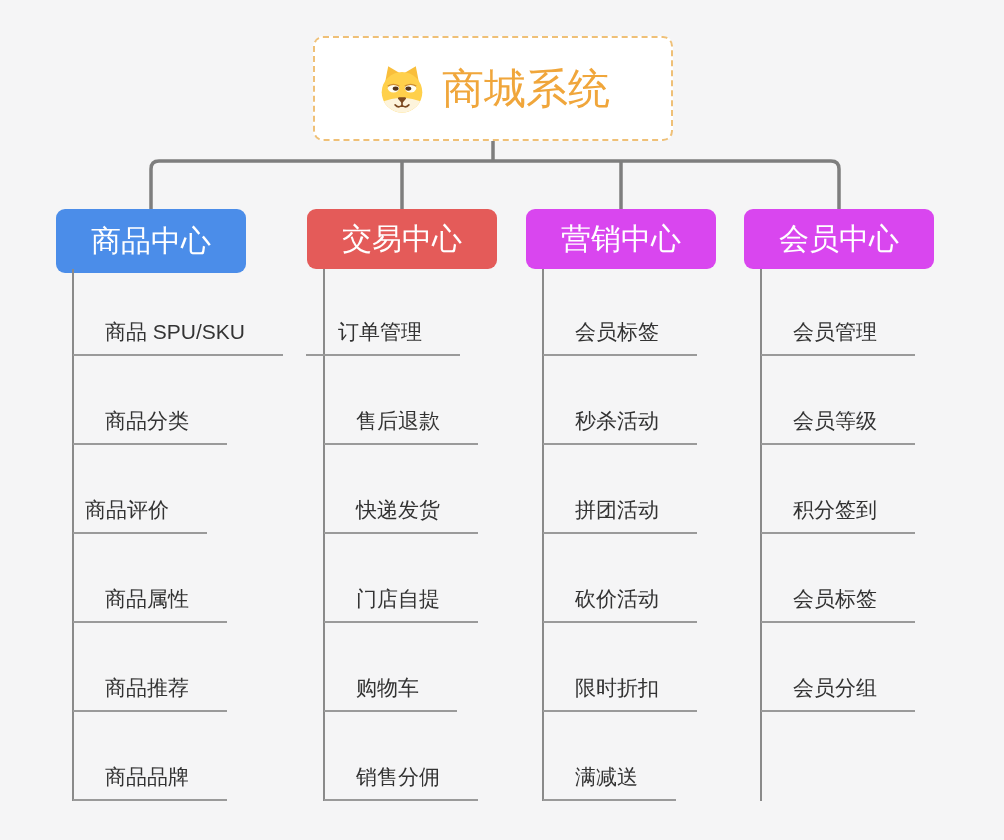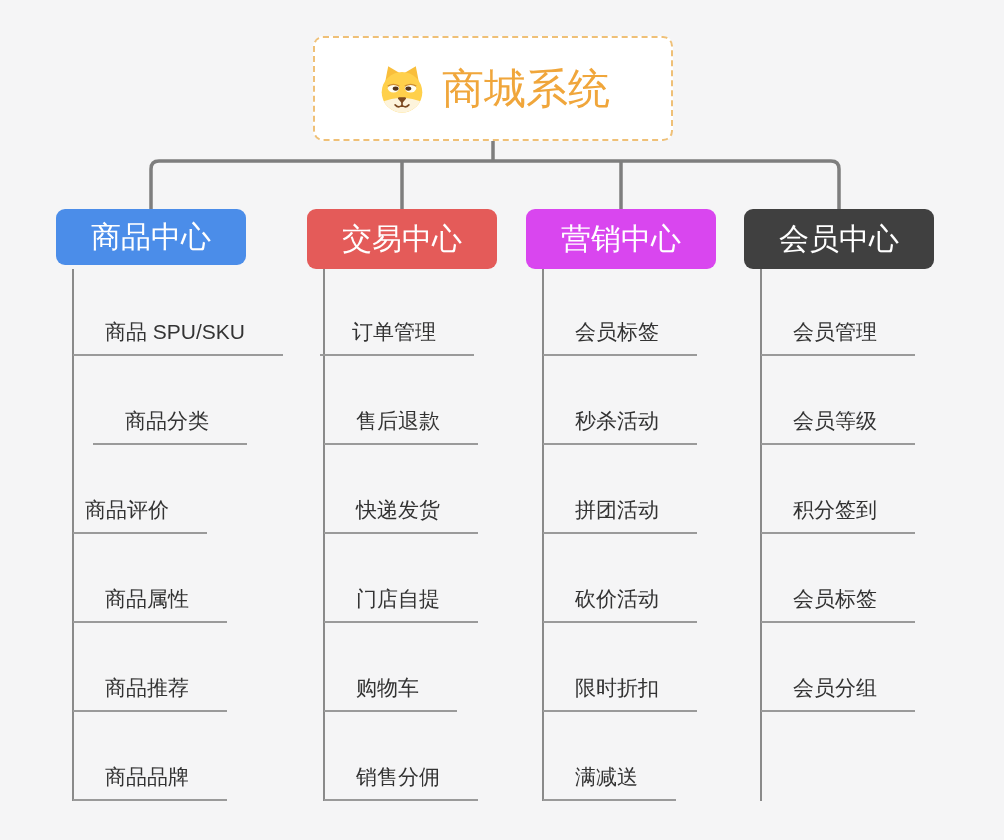--- a/index.html
+++ b/index.html
@@ -110,44 +110,44 @@
         <ellipse cx="24.2" cy="31.5" rx="3.6" ry="2.5" fill="#54351b"></ellipse>
         <ellipse cx="39.8" cy="31.5" rx="3.6" ry="2.5" fill="#54351b"></ellipse>
         <path d="M28.5 42 h7 a1.5 1.5 0 0 1 1.2 2.4 l-3.5 4 a1.6 1.6 0 0 1 -2.4 0 l-3.5 -4 a1.5 1.5 0 0 1 1.2 -2.4 Z" fill="#7c4a21"></path>
         <path d="M32 47 v4.5" stroke="#7c4a21" stroke-width="2" fill="none" stroke-linecap="round"></path>
         <path d="M23.5 51.5 q4.2 4.5 8.5 0.5 q4.3 4 8.5 -0.5" stroke="#7c4a21" stroke-width="2" fill="none" stroke-linecap="round"></path>
       </svg>
     </span>
     <span class="root-title">商城系统</span>
   </div>
 
-<div class="branch-node" style="left: 56px; top: 209px; width: 190px; height: 56px; background: rgb(75, 141, 233);">商品中心</div>
+<div class="branch-node" style="left: 56px; top: 209px; width: 190px; height: 64px; background: rgb(75, 141, 233);">商品中心</div>
     <div class="trunk" style="left: 72px; top: 269px; height: 532px;"></div>
     <div class="leaf" style="left: 73px; top: 317px;">商品 SPU/SKU</div>
-    <div class="leaf" style="left: 73px; top: 406px; margin-left: 20px;">商品分类</div>
+    <div class="leaf" style="left: 73px; top: 406px;">商品分类</div>
     <div class="leaf" style="left: 73px; top: 495px; padding-left: 12px;">商品评价</div>
     <div class="leaf" style="left: 73px; top: 584px;">商品属性</div>
     <div class="leaf" style="left: 73px; top: 673px;">商品推荐</div>
     <div class="leaf" style="left: 73px; top: 762px;">商品品牌</div>
     <div class="branch-node" style="left: 307px; top: 209px; width: 190px; height: 60px; background: rgb(228, 91, 89);">交易中心</div>
     <div class="trunk" style="left: 323px; top: 269px; height: 532px;"></div>
-    <div class="leaf" style="left: 320px; top: 317px;">订单管理</div>
+    <div class="leaf" style="left: 306px; top: 317px;">订单管理</div>
     <div class="leaf" style="left: 324px; top: 406px;">售后退款</div>
     <div class="leaf" style="left: 324px; top: 495px;">快递发货</div>
     <div class="leaf" style="left: 324px; top: 584px;">门店自提</div>
     <div class="leaf" style="left: 324px; top: 673px;">购物车</div>
     <div class="leaf" style="left: 324px; top: 762px;">销售分佣</div>
     <div class="branch-node" style="left: 526px; top: 209px; width: 190px; height: 60px; background: #d946ef;">营销中心</div>
     <div class="trunk" style="left: 542px; top: 269px; height: 532px;"></div>
     <div class="leaf" style="left: 543px; top: 317px;">会员标签</div>
     <div class="leaf" style="left: 543px; top: 406px;">秒杀活动</div>
     <div class="leaf" style="left: 543px; top: 495px;">拼团活动</div>
     <div class="leaf" style="left: 543px; top: 584px;">砍价活动</div>
     <div class="leaf" style="left: 543px; top: 673px;">限时折扣</div>
     <div class="leaf" style="left: 543px; top: 762px;">满减送</div>
-    <div class="branch-node" style="left: 744px; top: 209px; width: 190px; height: 60px; background: #404040;">会员中心</div>
+    <div class="branch-node" style="left: 744px; top: 209px; width: 190px; height: 60px; background: #d946ef;">会员中心</div>
     <div class="trunk" style="left: 760px; top: 269px; height: 532px;"></div>
     <div class="leaf" style="left: 761px; top: 317px;">会员管理</div>
     <div class="leaf" style="left: 761px; top: 406px;">会员等级</div>
     <div class="leaf" style="left: 761px; top: 584px;">会员标签</div>
     <div class="leaf" style="left: 761px; top: 495px;">积分签到</div>
     <div class="leaf" style="left: 761px; top: 673px;">会员分组</div>
   </div>
 
 </body></html>

